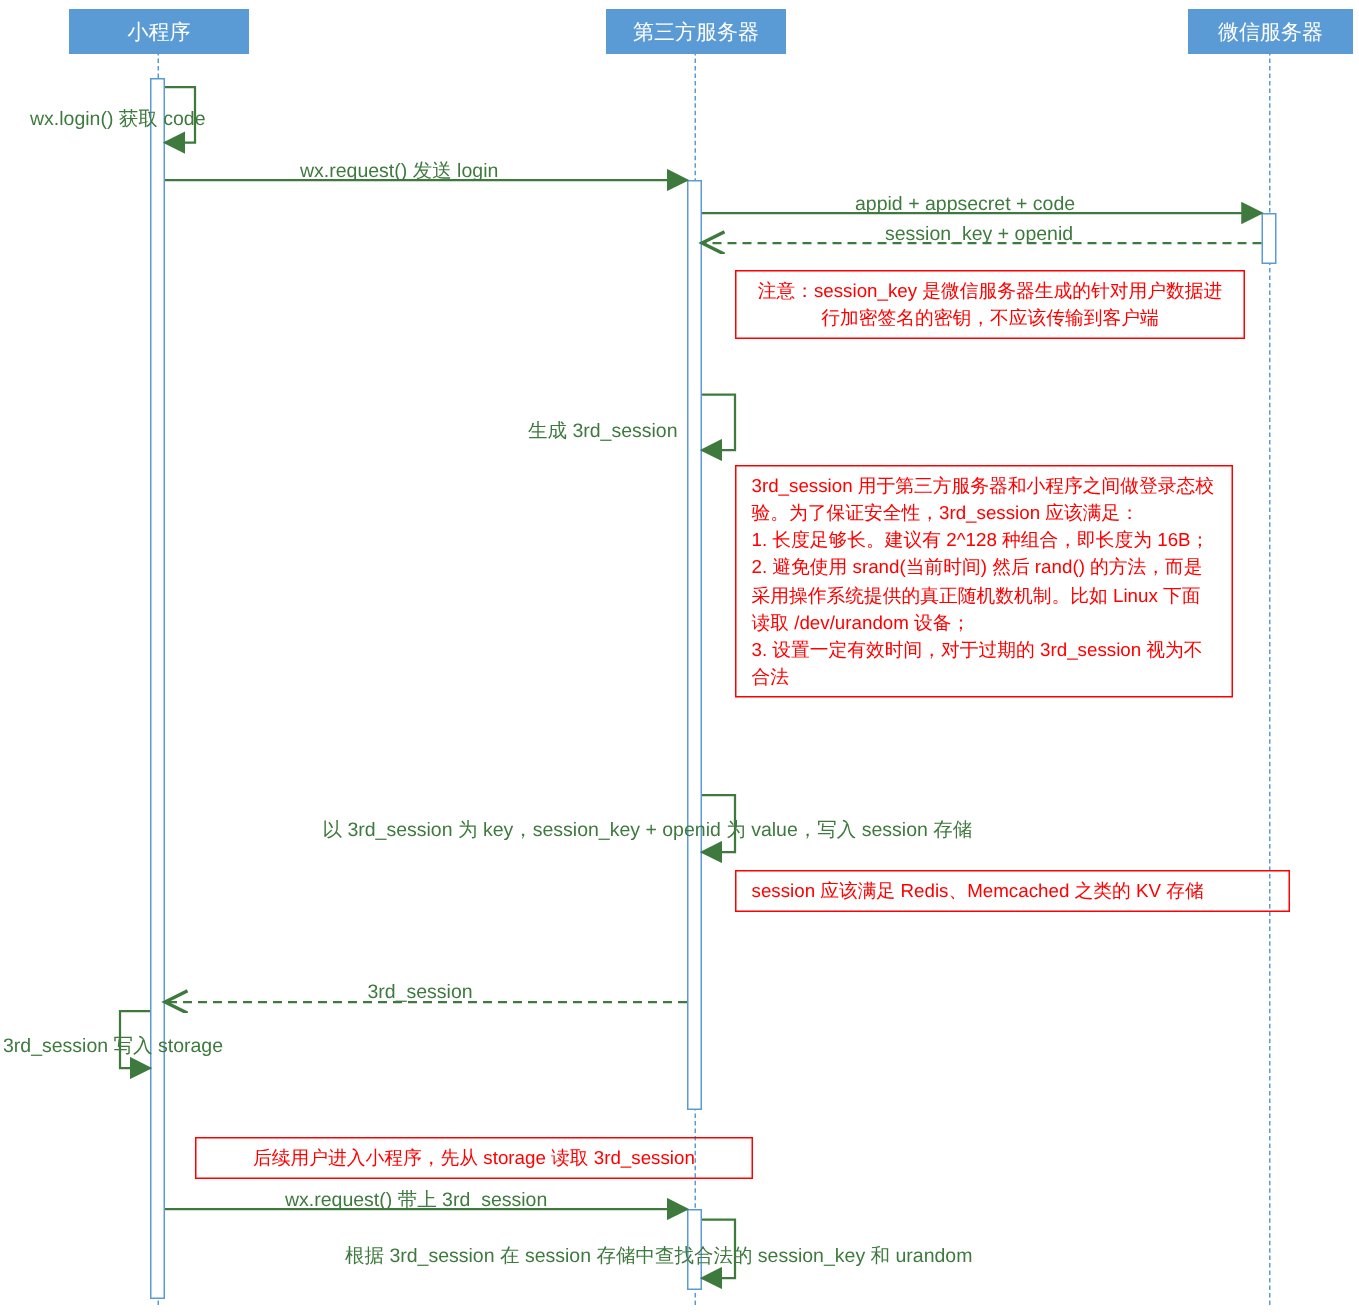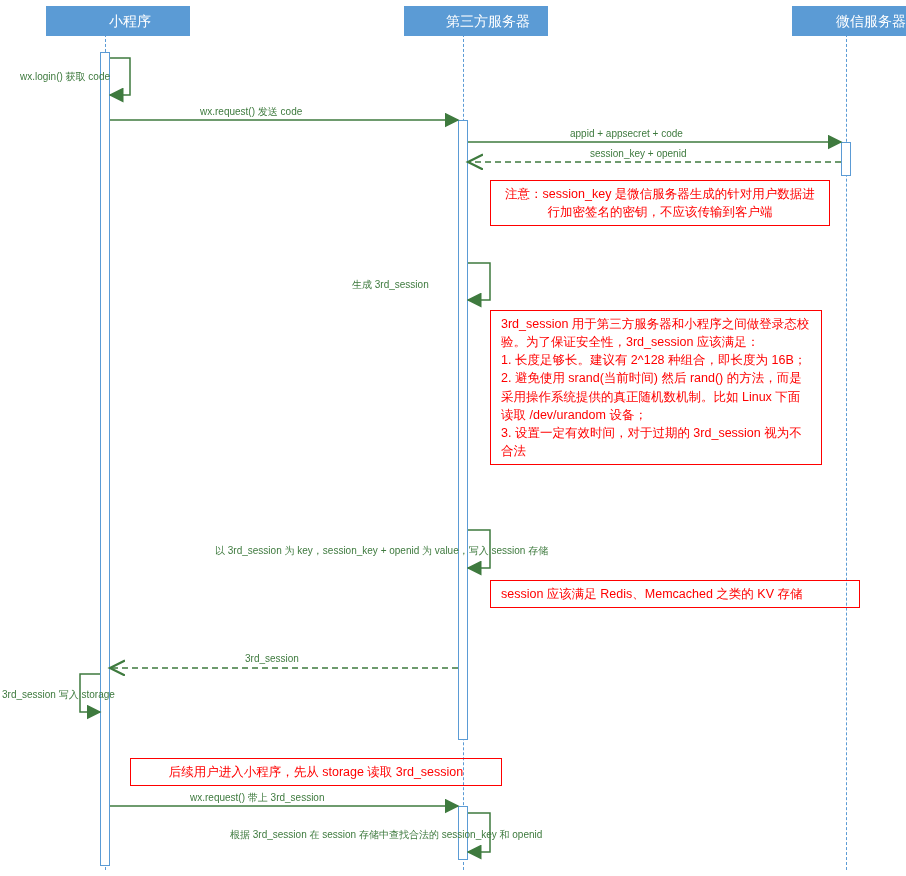--- a/index.html
+++ b/index.html
@@ -16,39 +16,38 @@
   .header {
     position: absolute;
     top: 6px;
     height: 28px;
     background: #5b9bd5;
     color: #fff;
     text-align: center;
     line-height: 28px;
     font-size: 14px;
     border: 1px solid #5b9bd5;
-    padding-left: 24px;
   }
   .lifeline {
     position: absolute;
     top: 34px;
     bottom: 6px;
     border-left: 1px dashed #5b9bd5;
   }
   .activation {
     position: absolute;
     width: 10px;
     background: #fff;
     border: 1px solid #5b9bd5;
     box-sizing: border-box;
   }
   .msg-label {
     position: absolute;
     color: #3e7a3e;
-    font-size: 10px;
+    font-size: 13px;
     white-space: nowrap;
     text-align: center;
   }
   .note {
     position: absolute;
     border: 1px solid #ff0000;
     color: #ff0000;
     font-size: 12.5px;
     line-height: 1.45;
     padding: 4px 10px;
@@ -105,29 +104,29 @@
     <line x1="458" y1="668" x2="110" y2="668" stroke="#3e7a3e" stroke-width="1.5" stroke-dasharray="6,4" marker-end="url(#openHead)"></line>
 
     <path d="M100 674 L80 674 L80 712 L100 712" fill="none" stroke="#3e7a3e" stroke-width="1.5" marker-end="url(#solidHead)"></path>
 
     <line x1="110" y1="806" x2="458" y2="806" stroke="#3e7a3e" stroke-width="1.5" marker-end="url(#solidHead)"></line>
 
     <path d="M468 813 L490 813 L490 852 L468 852" fill="none" stroke="#3e7a3e" stroke-width="1.5" marker-end="url(#solidHead)"></path>
   </svg>
 
   <div class="msg-label" style="left:20px;top:70px">wx.login() 获取 code</div>
-  <div class="msg-label" style="left:200px;top:105px">wx.request() 发送 code</div>
+  <div class="msg-label" style="left:200px;top:105px">wx.request() 发送 login</div>
   <div class="msg-label" style="left:570px;top:128px">appid + appsecret + code</div>
   <div class="msg-label" style="left:590px;top:148px">session_key + openid</div>
   <div class="msg-label" style="left:352px;top:278px">生成 3rd_session</div>
   <div class="msg-label" style="left:215px;top:544px;width:540px;text-align:left">以 3rd_session 为 key，session_key + openid 为 value，写入 session 存储</div>
   <div class="msg-label" style="left:245px;top:653px">3rd_session</div>
   <div class="msg-label" style="left:2px;top:688px">3rd_session 写入 storage</div>
   <div class="msg-label" style="left:190px;top:791px">wx.request() 带上 3rd_session</div>
-  <div class="msg-label" style="left:230px;top:828px;width:460px;text-align:left">根据 3rd_session 在 session 存储中查找合法的 session_key 和 openid</div>
+  <div class="msg-label" style="left:230px;top:828px;width:460px;text-align:left">根据 3rd_session 在 session 存储中查找合法的 session_key 和 urandom</div>
 
   <div class="note" style="left:490px;top:180px;width:340px;text-align:center">注意：session_key 是微信服务器生成的针对用户数据进行加密签名的密钥，不应该传输到客户端</div>
   <div class="note" style="left:490px;top:310px;width:332px;white-space:pre-wrap">3rd_session 用于第三方服务器和小程序之间做登录态校验。为了保证安全性，3rd_session 应该满足：
 1. 长度足够长。建议有 2^128 种组合，即长度为 16B；
 2. 避免使用 srand(当前时间) 然后 rand() 的方法，而是采用操作系统提供的真正随机数机制。比如 Linux 下面读取 /dev/urandom 设备；
 3. 设置一定有效时间，对于过期的 3rd_session 视为不合法</div>
   <div class="note" style="left:490px;top:580px;width:370px">session 应该满足 Redis、Memcached 之类的 KV 存储</div>
   <div class="note" style="left:130px;top:758px;width:372px;text-align:center">后续用户进入小程序，先从 storage 读取 3rd_session</div>
 
 </div>

